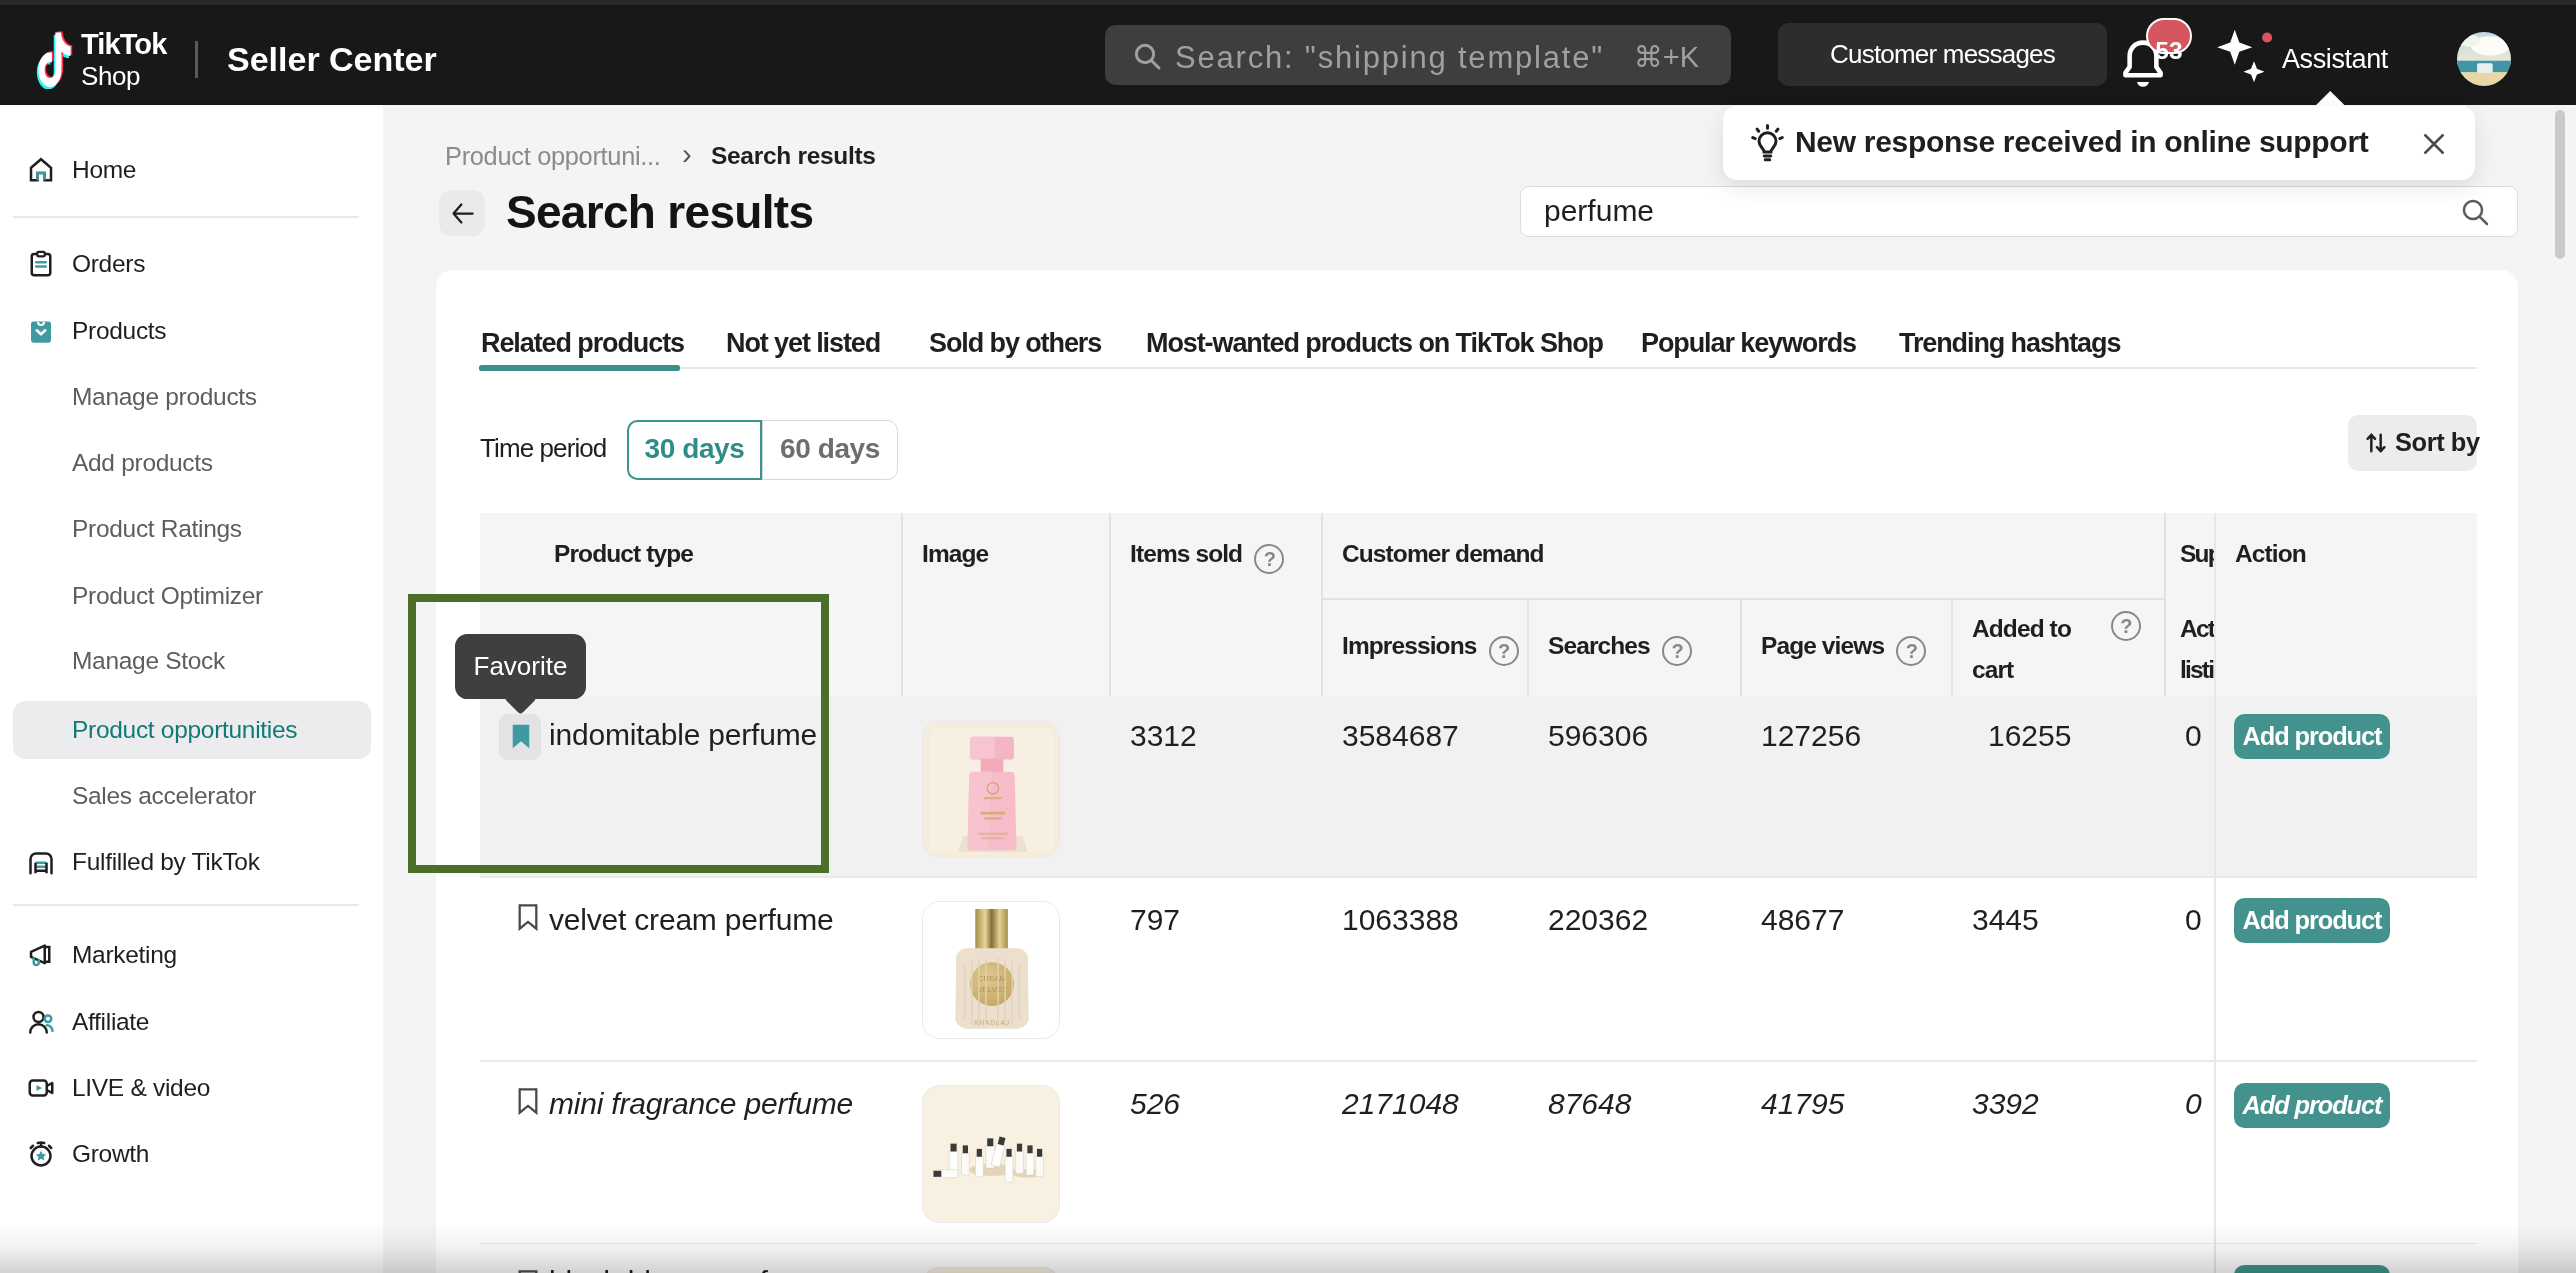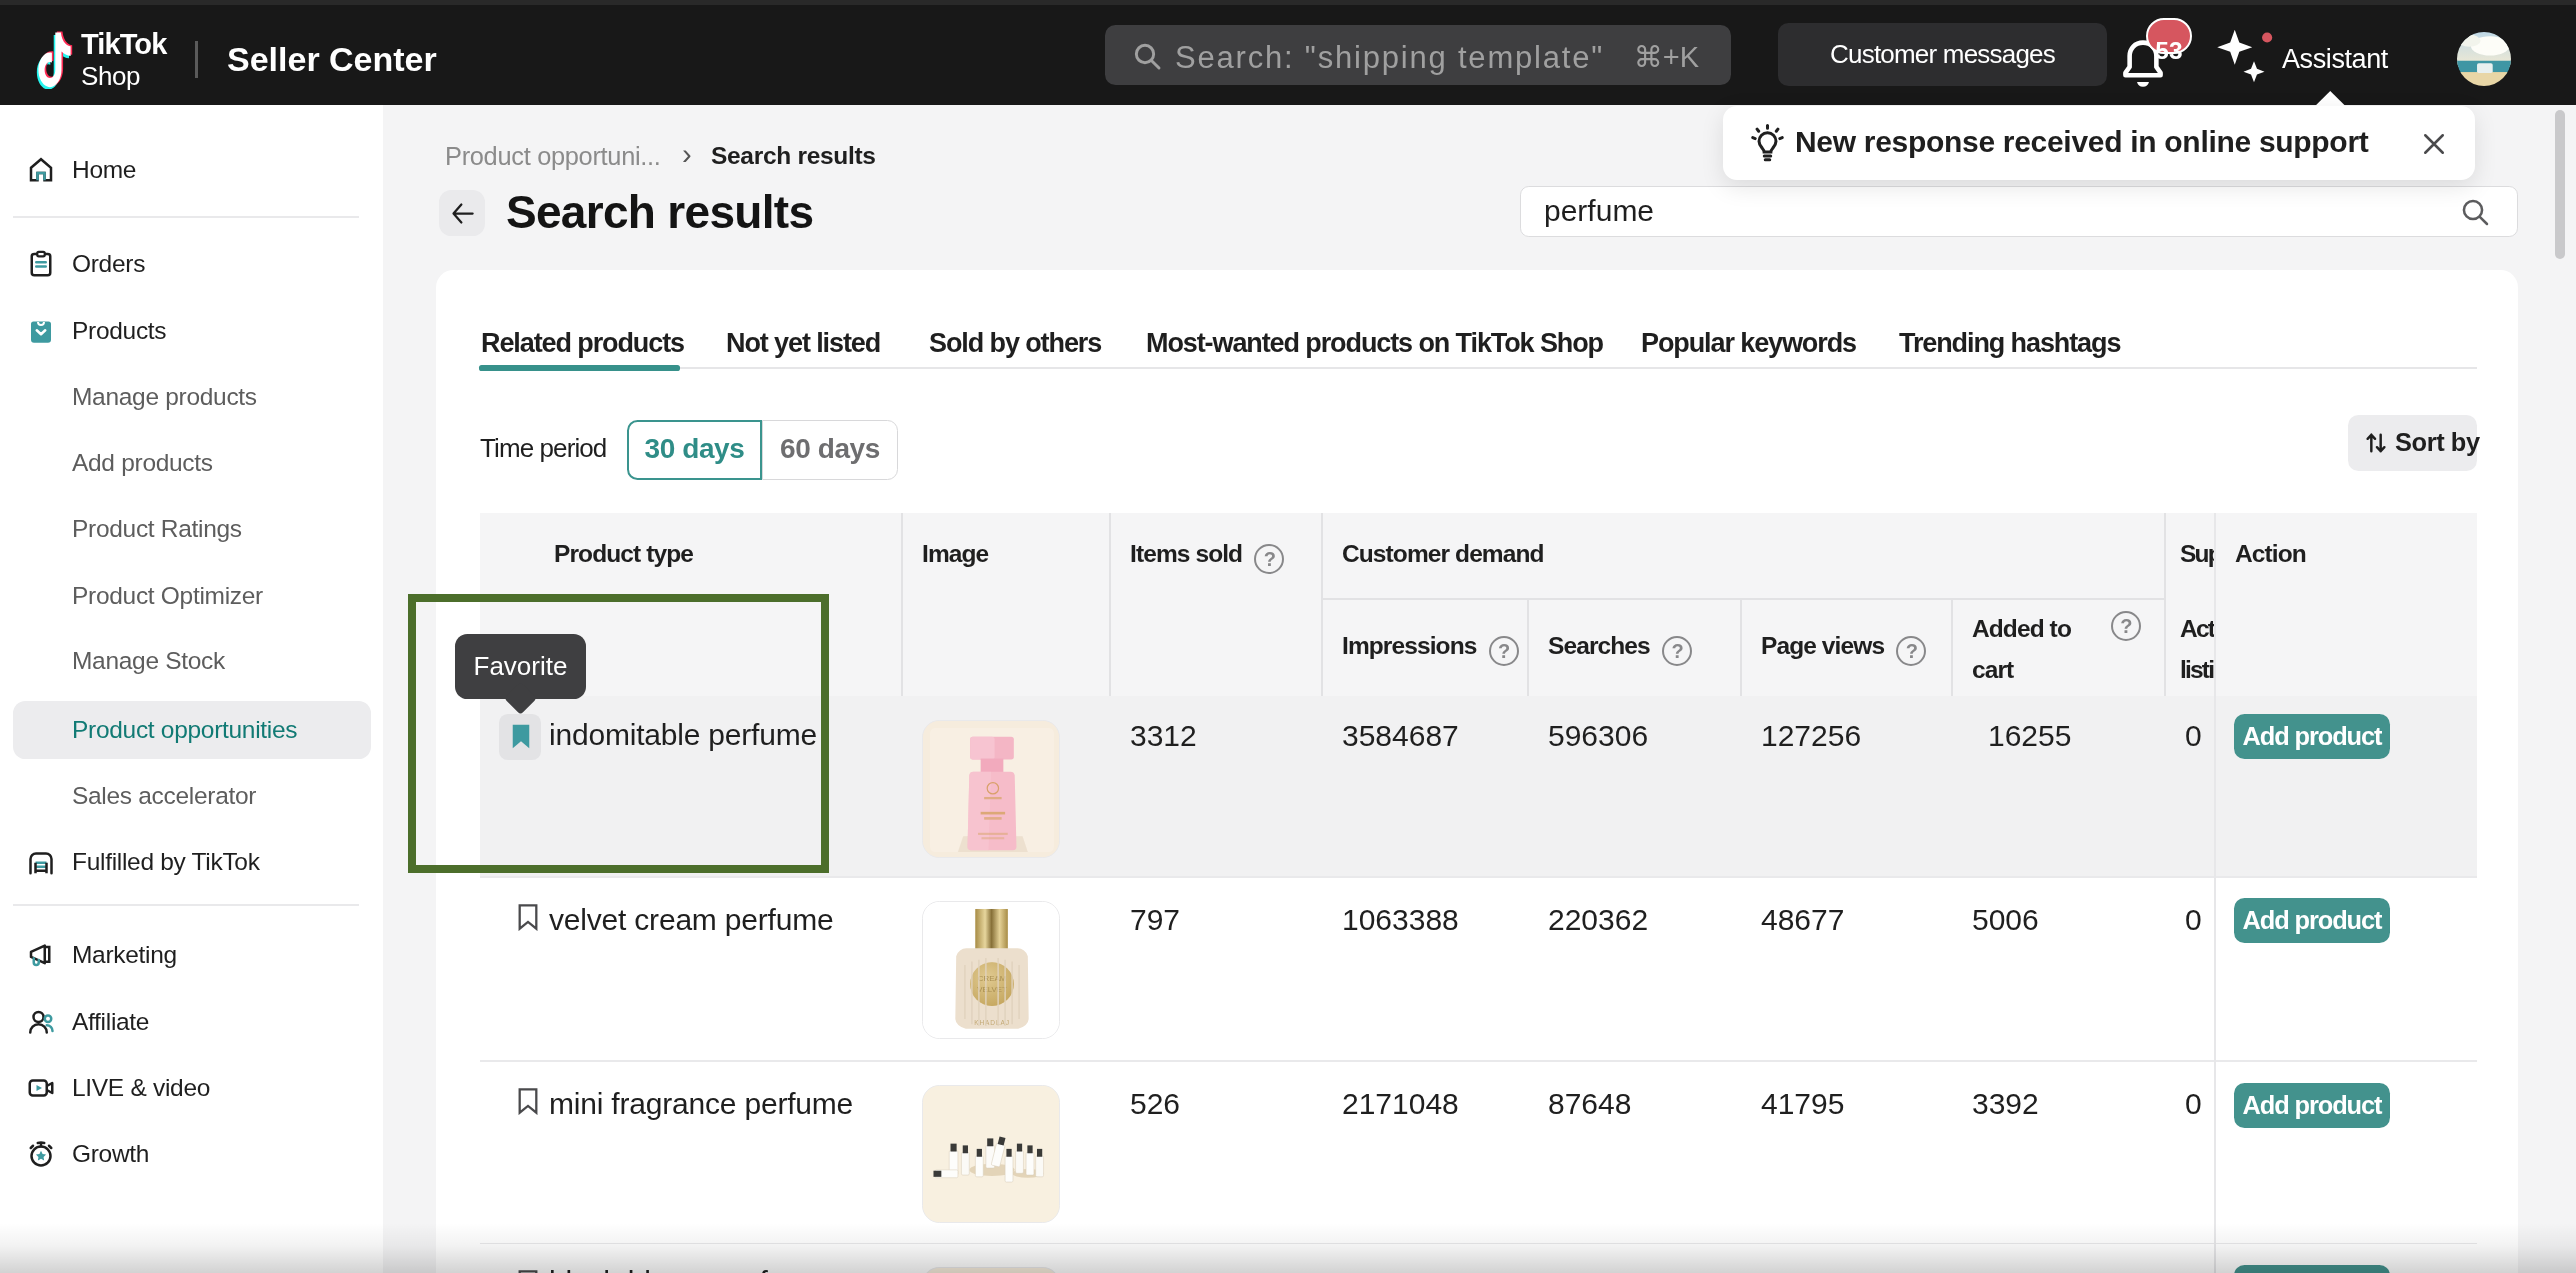--- a/index.html
+++ b/index.html
@@ -346,21 +346,21 @@
 
   <div class="row" style="top:608px; height:182px; background:#fff;">
     <svg style="position:absolute; left:37px; top:25.4px;" width="22" height="28" viewBox="0 0 25 32">
       <path d="M3 2.6 h19 v26.8 l-9.5 -7.8 -9.5 7.8 z" fill="none" stroke="#4a4a4c" stroke-width="2.6"></path>
     </svg>
     <div class="pname" style="left:69px; top:24.5px;">velvet cream perfume</div>
     <div class="val" style="left:650px; top:25.4px;">797</div>
     <div class="val" style="left:862px; top:25.4px;">1063388</div>
     <div class="val" style="left:1068px; top:25.4px;">220362</div>
     <div class="val" style="left:1281px; top:25.4px;">48677</div>
-    <div class="val" style="left:1492px; top:25.4px;">5006</div>
+    <div class="val" style="left:1492px; top:25.4px;">3445</div>
     <div class="val" style="left:1705px; top:25.4px;">0</div>
     <div class="pimg" style="top:23px; background:#fff;">
       <svg width="138" height="138" viewBox="0 0 158 158">
         <rect width="158" height="158" fill="#ffffff"></rect>
         <rect x="60" y="8" width="37" height="46" fill="#c8ad62"></rect>
         <rect x="60" y="8" width="37" height="46" fill="url(#g2l)" opacity="0.7"></rect>
         <path d="M38 62 a12 12 0 0 1 12 -9 h58 a12 12 0 0 1 12 9 l1 72 a18 12 0 0 1 -12 11 h-60 a18 12 0 0 1 -12 -11 z" fill="#ecdfcd"></path>
         <circle cx="79" cy="94" r="25" fill="#cfb171"></circle>
         <circle cx="79" cy="94" r="25" fill="url(#g2m)" opacity="0.5"></circle>
         <text x="79" y="91" font-size="9" fill="#a98f52" text-anchor="middle" font-family="Liberation Sans">CREAM</text>
@@ -382,21 +382,21 @@
               <stop offset="1" stop-color="#b3933f"></stop>
           </radialGradient>
         </defs>
       </svg>
     </div>
     <div style="position:absolute; left:1734px; top:0; width:263px; height:182px; background:#fff;"></div>
     <div class="addbtn" style="top:20px;">Add product</div>
   </div>
   <div class="rowline" style="top:790px;"></div>
 
-  <div class="row" style="top:792px; height:180px; background:#fff;">
+  <div class="row" style="top:792px; height:180px; background:#fff;font-style:italic;">
     <svg style="position:absolute; left:37px; top:25.4px;" width="22" height="28" viewBox="0 0 25 32">
       <path d="M3 2.6 h19 v26.8 l-9.5 -7.8 -9.5 7.8 z" fill="none" stroke="#4a4a4c" stroke-width="2.6"></path>
     </svg>
     <div class="pname" style="left:69px; top:24.5px;">mini fragrance perfume</div>
     <div class="val" style="left:650px; top:25.4px;">526</div>
     <div class="val" style="left:862px; top:25.4px;">2171048</div>
     <div class="val" style="left:1068px; top:25.4px;">87648</div>
     <div class="val" style="left:1281px; top:25.4px;">41795</div>
     <div class="val" style="left:1492px; top:25.4px;">3392</div>
     <div class="val" style="left:1705px; top:25.4px;">0</div>

